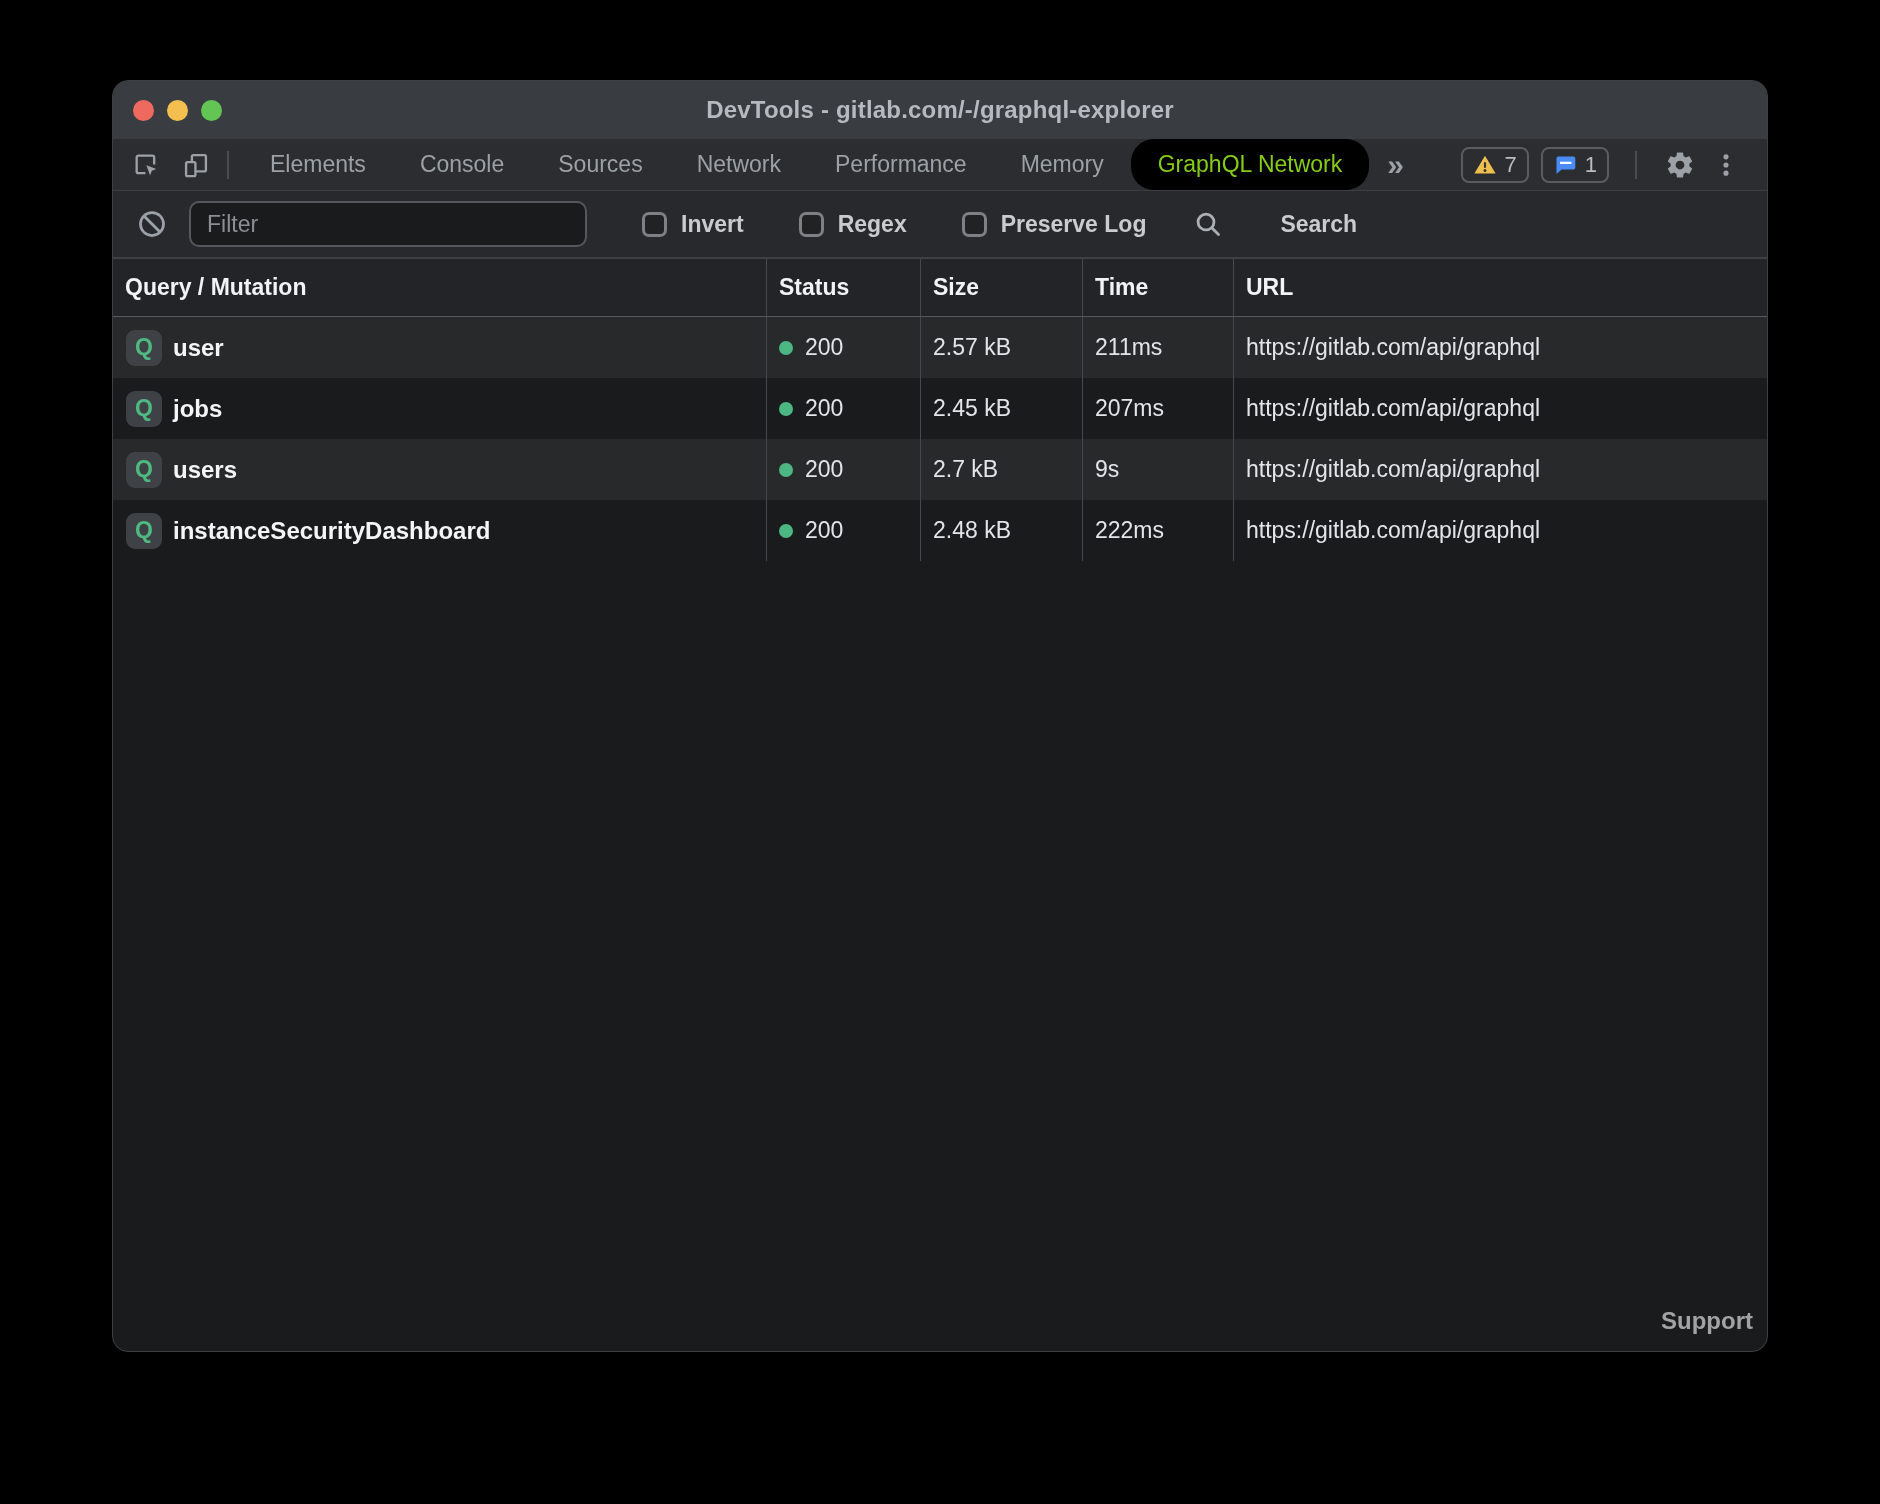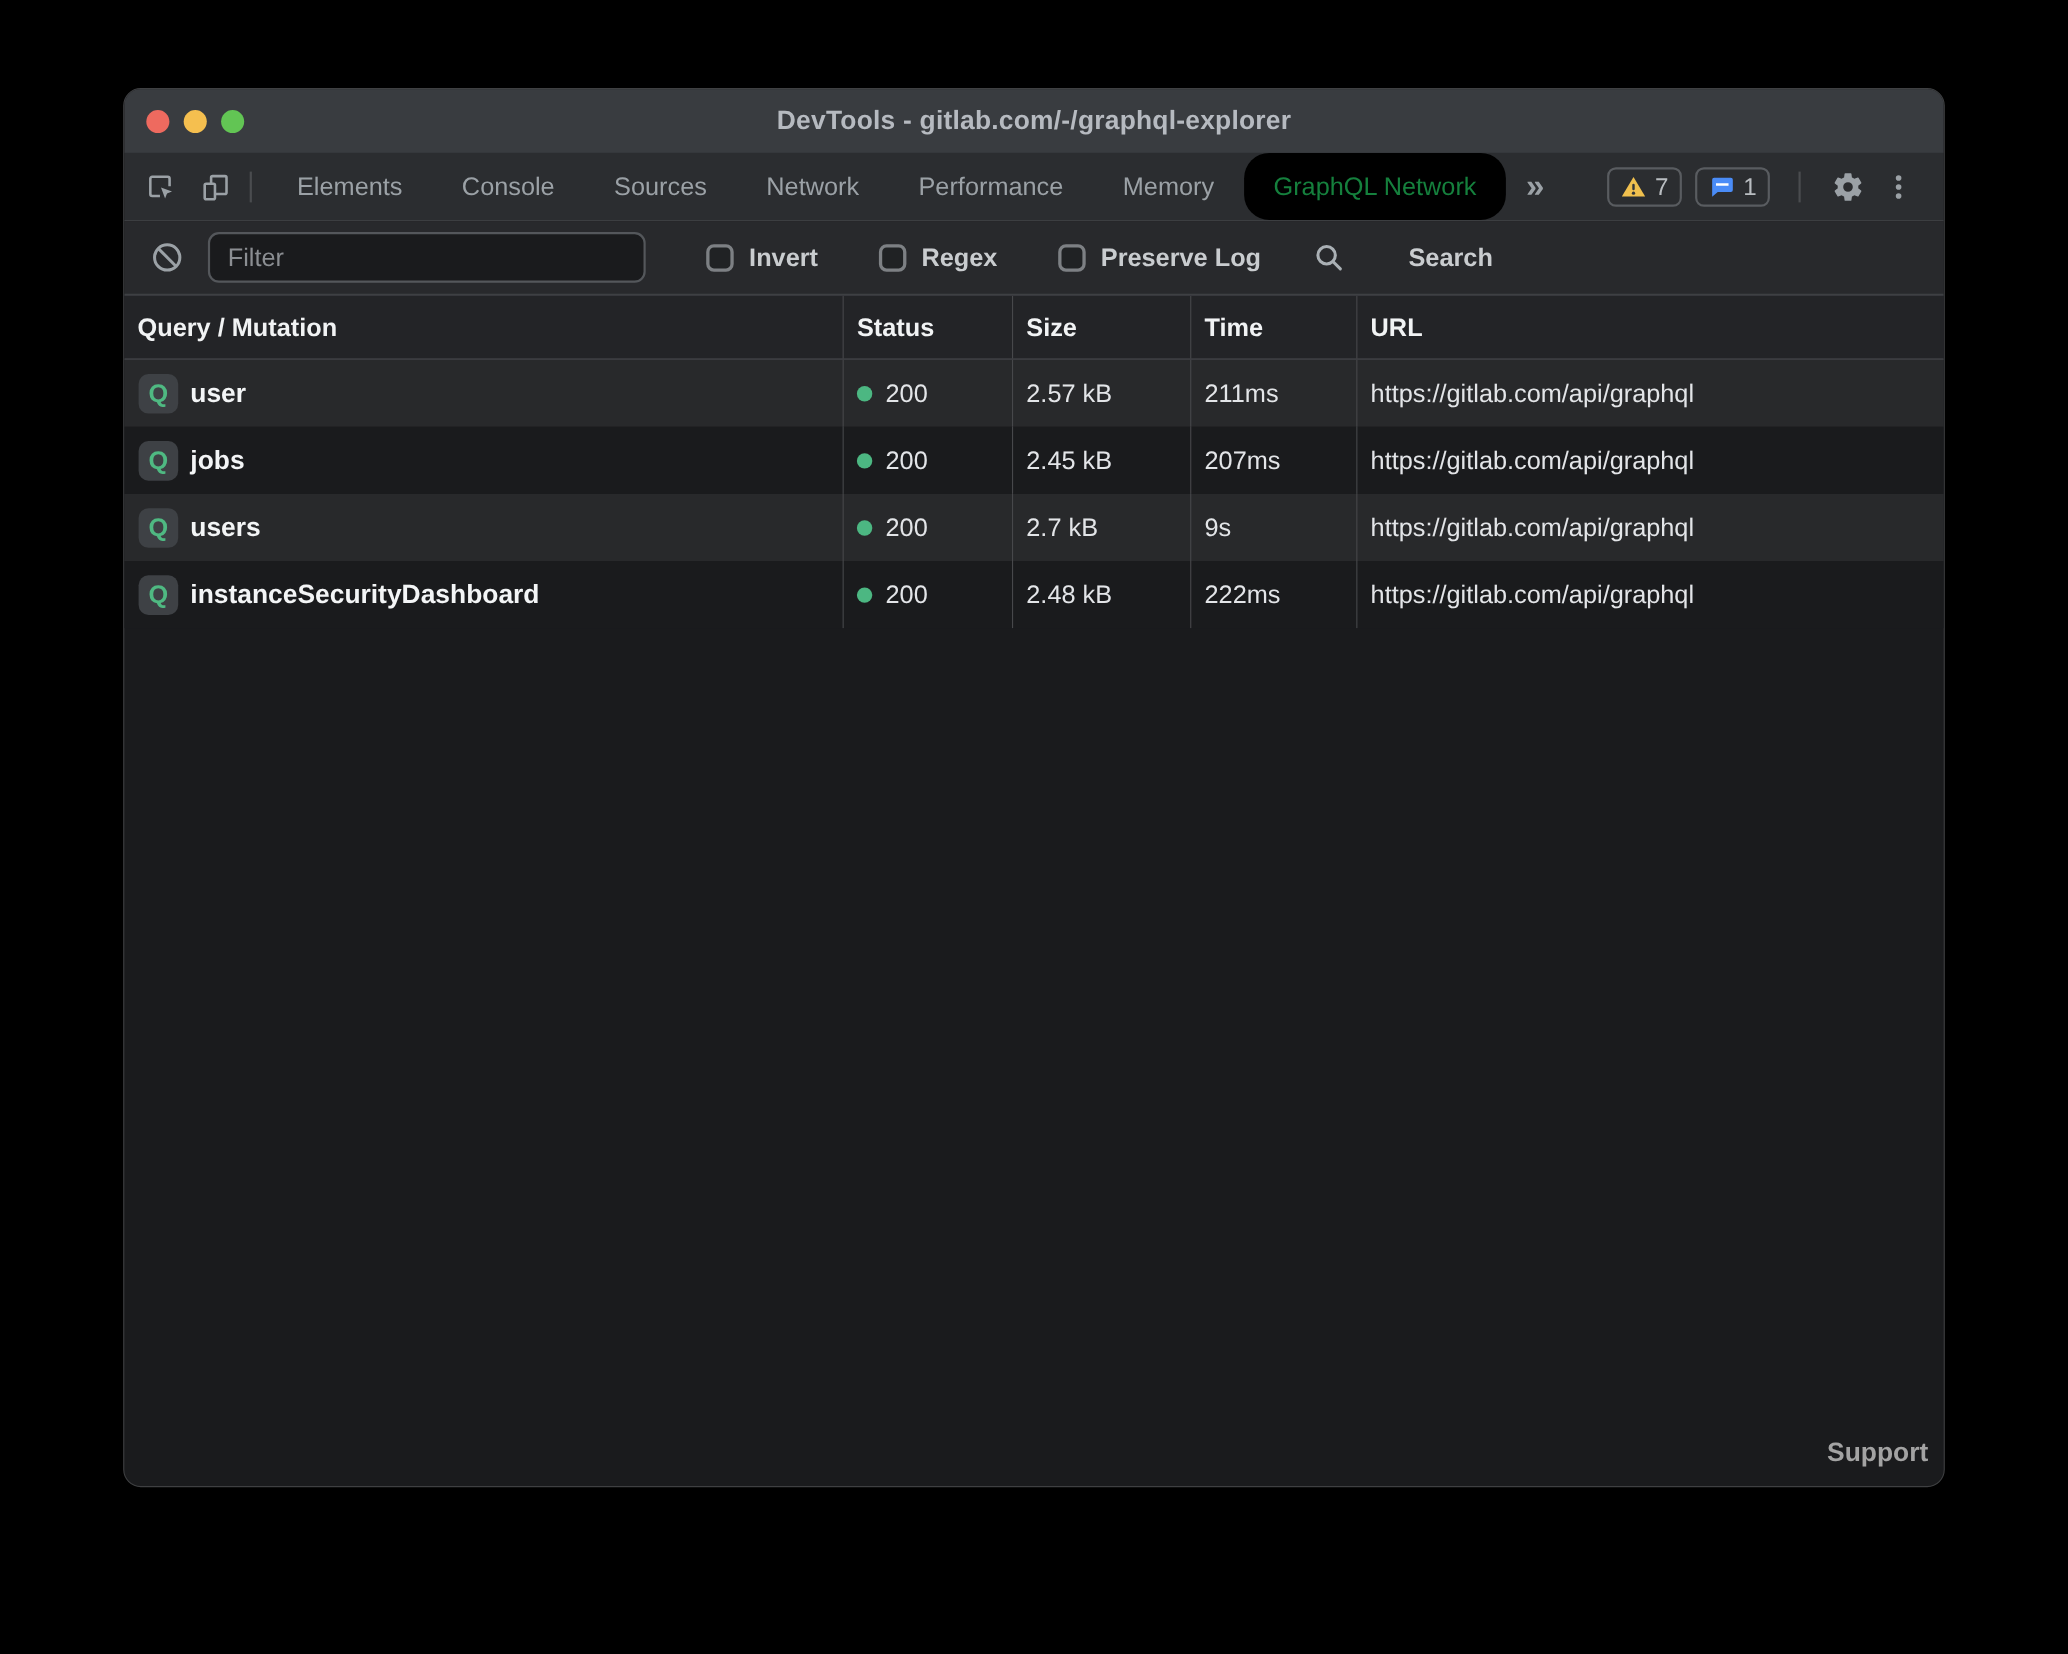--- a/index.html
+++ b/index.html
@@ -20,30 +20,30 @@
   .traffic { position: absolute; left: 20px; top: 0; height: 100%;
     display: flex; align-items: center; gap: 13px; }
   .dot { width: 21px; height: 21px; border-radius: 50%; display: inline-block; }
   .dot.red    { background: #ee6a5f; }
   .dot.yellow { background: #f5bf4f; }
   .dot.green  { background: #62c554; }
   .title { font-size: 24px; font-weight: 700; color: #b6bac0; letter-spacing: .2px; }
 
   
   .tabbar {
-    height: 62px; background: #2b2d30; display: flex; align-items: stretch;
+    height: 52px; background: #2b2d30; display: flex; align-items: stretch;
     border-bottom: 1px solid #3c3e41;
   }
   .leading { display: flex; align-items: center; padding-left: 16px; gap: 16px; }
   .iconbtn { background: none; border: none; width: 34px; height: 34px;
     display: flex; align-items: center; justify-content: center; cursor: pointer; }
   .vsep { width: 2px; height: 28px; background: #4a4c4f; margin: auto 14px; }
   .tab { display: flex; align-items: center; padding: 0 27px; font-size: 23px;
     color: #9ba1a6; white-space: nowrap; cursor: default; }
-  .tab.active { background: #000; color: #15803d; border-radius: 23px; }
+  .tab.active { background: #000; color: #84cc16; border-radius: 23px; }
   .chevron { display: flex; align-items: center; padding: 0 18px; font-size: 30px;
     font-weight: 700; color: #9ba1a6; }
   .trailing { margin-left: auto; display: flex; align-items: center; gap: 12px;
     padding-right: 24px; }
   .pill { display: flex; align-items: center; gap: 8px; height: 36px;
     border: 2px solid #595c60; border-radius: 8px; padding: 0 10px; background: transparent; }
   .pill .count { font-size: 22px; color: #b9bdc1; }
 
   
   .filterbar { height: 68px; background: #28292c; border-bottom: 2px solid #3e4043;

